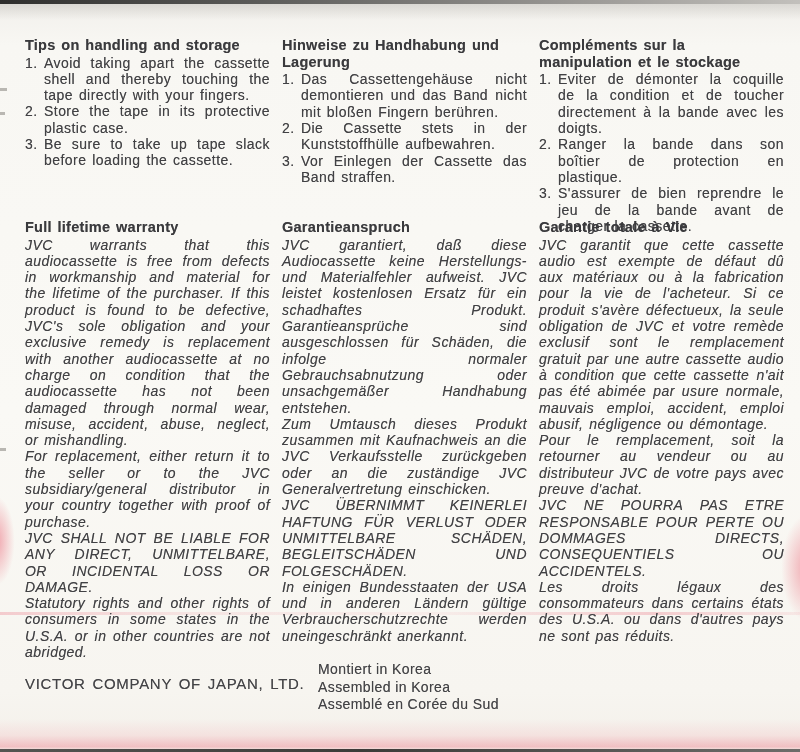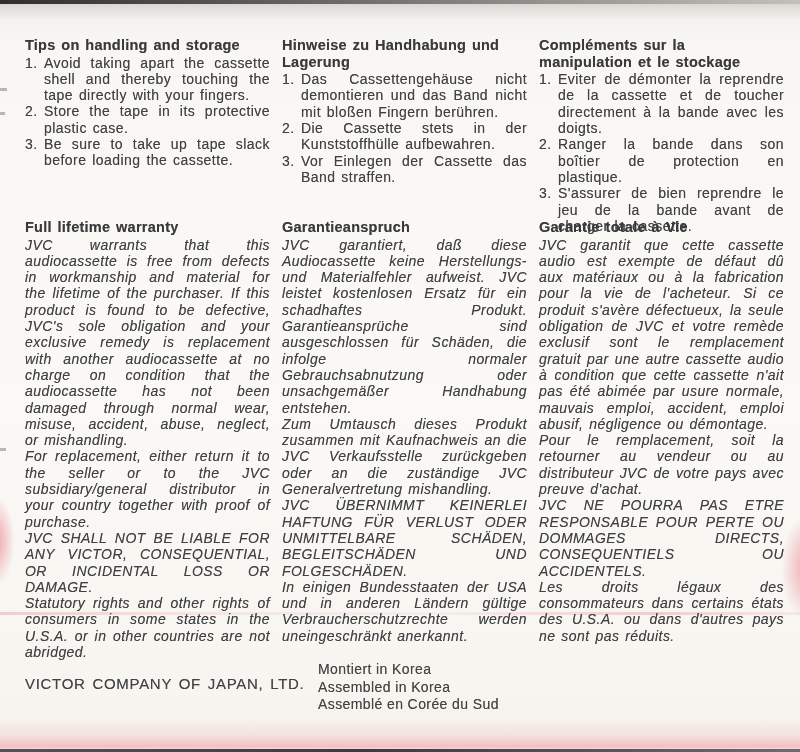--- a/index.html
+++ b/index.html
@@ -123,21 +123,21 @@
           <li class="nitem">
             <span class="num">3.</span>
             <span class="txt">Be sure to take up tape slack before loading the cassette.</span>
           </li>
         </ol>
       </div>
       <div class="block-2">
         <h2 class="heading">Full lifetime warranty</h2>
         <p class="para">JVC warrants that this audiocassette is free from defects in workmanship and material for the lifetime of the purchaser. If this product is found to be defective, JVC's sole obligation and your exclusive remedy is replacement with another audiocassette at no charge on condition that the audiocassette has not been damaged through normal wear, misuse, accident, abuse, neglect, or mishandling.</p>
         <p class="para">For replacement, either return it to the seller or to the JVC subsidiary/general distributor in your country together with proof of purchase.</p>
-        <p class="para">JVC SHALL NOT BE LIABLE FOR ANY VICTOR, CONSEQUENTIAL, OR INCIDENTAL LOSS OR DAMAGE.</p>
+        <p class="para">JVC SHALL NOT BE LIABLE FOR ANY DIRECT, UNMITTELBARE, OR INCIDENTAL LOSS OR DAMAGE.</p>
         <p class="para">Statutory rights and other rights of consumers in some states in the U.S.A. or in other countries are not abridged.</p>
       </div>
     </section>
 
     <section class="col">
       <div class="block-1">
         <h2 class="heading">Hinweise zu Handhabung und Lagerung</h2>
         <ol class="nlist">
           <li class="nitem">
             <span class="num">1.</span>
@@ -149,33 +149,33 @@
           </li>
           <li class="nitem">
             <span class="num">3.</span>
             <span class="txt">Vor Einlegen der Cassette das Band straffen.</span>
           </li>
         </ol>
       </div>
       <div class="block-2">
         <h2 class="heading">Garantieanspruch</h2>
         <p class="para">JVC garantiert, daß diese Audiocassette keine Herstellungs- und Materialfehler aufweist. JVC leistet kostenlosen Ersatz für ein schadhaftes Produkt. Garantieansprüche sind ausgeschlossen für Schäden, die infolge normaler Gebrauchsabnutzung oder unsachgemäßer Handhabung entstehen.</p>
-        <p class="para">Zum Umtausch dieses Produkt zusammen mit Kaufnachweis an die JVC Verkaufsstelle zurückgeben oder an die zuständige JVC Generalvertretung mishandling.</p>
+        <p class="para">Zum Umtausch dieses Produkt zusammen mit Kaufnachweis an die JVC Verkaufsstelle zurückgeben oder an die zuständige JVC Generalvertretung einschicken.</p>
         <p class="para">JVC ÜBERNIMMT KEINERLEI HAFTUNG FÜR VERLUST ODER UNMITTELBARE SCHÄDEN, BEGLEITSCHÄDEN UND FOLGESCHÄDEN.</p>
         <p class="para">In einigen Bundesstaaten der USA und in anderen Ländern gültige Verbraucherschutzrechte werden uneingeschränkt anerkannt.</p>
       </div>
     </section>
 
     <section class="col">
       <div class="block-1">
         <h2 class="heading">Compléments sur la manipulation et le stockage</h2>
         <ol class="nlist">
           <li class="nitem">
             <span class="num">1.</span>
-            <span class="txt">Eviter de démonter la reprendre de la cassette et de toucher directement à la bande avec les doigts.</span>
+            <span class="txt">Eviter de démonter la coquille de la condition et de toucher directement à la bande avec les doigts.</span>
           </li>
           <li class="nitem">
             <span class="num">2.</span>
             <span class="txt">Ranger la bande dans son boîtier de protection en plastique.</span>
           </li>
           <li class="nitem">
             <span class="num">3.</span>
             <span class="txt">S'assurer de bien reprendre le jeu de la bande avant de charger la cassette.</span>
           </li>
         </ol>

